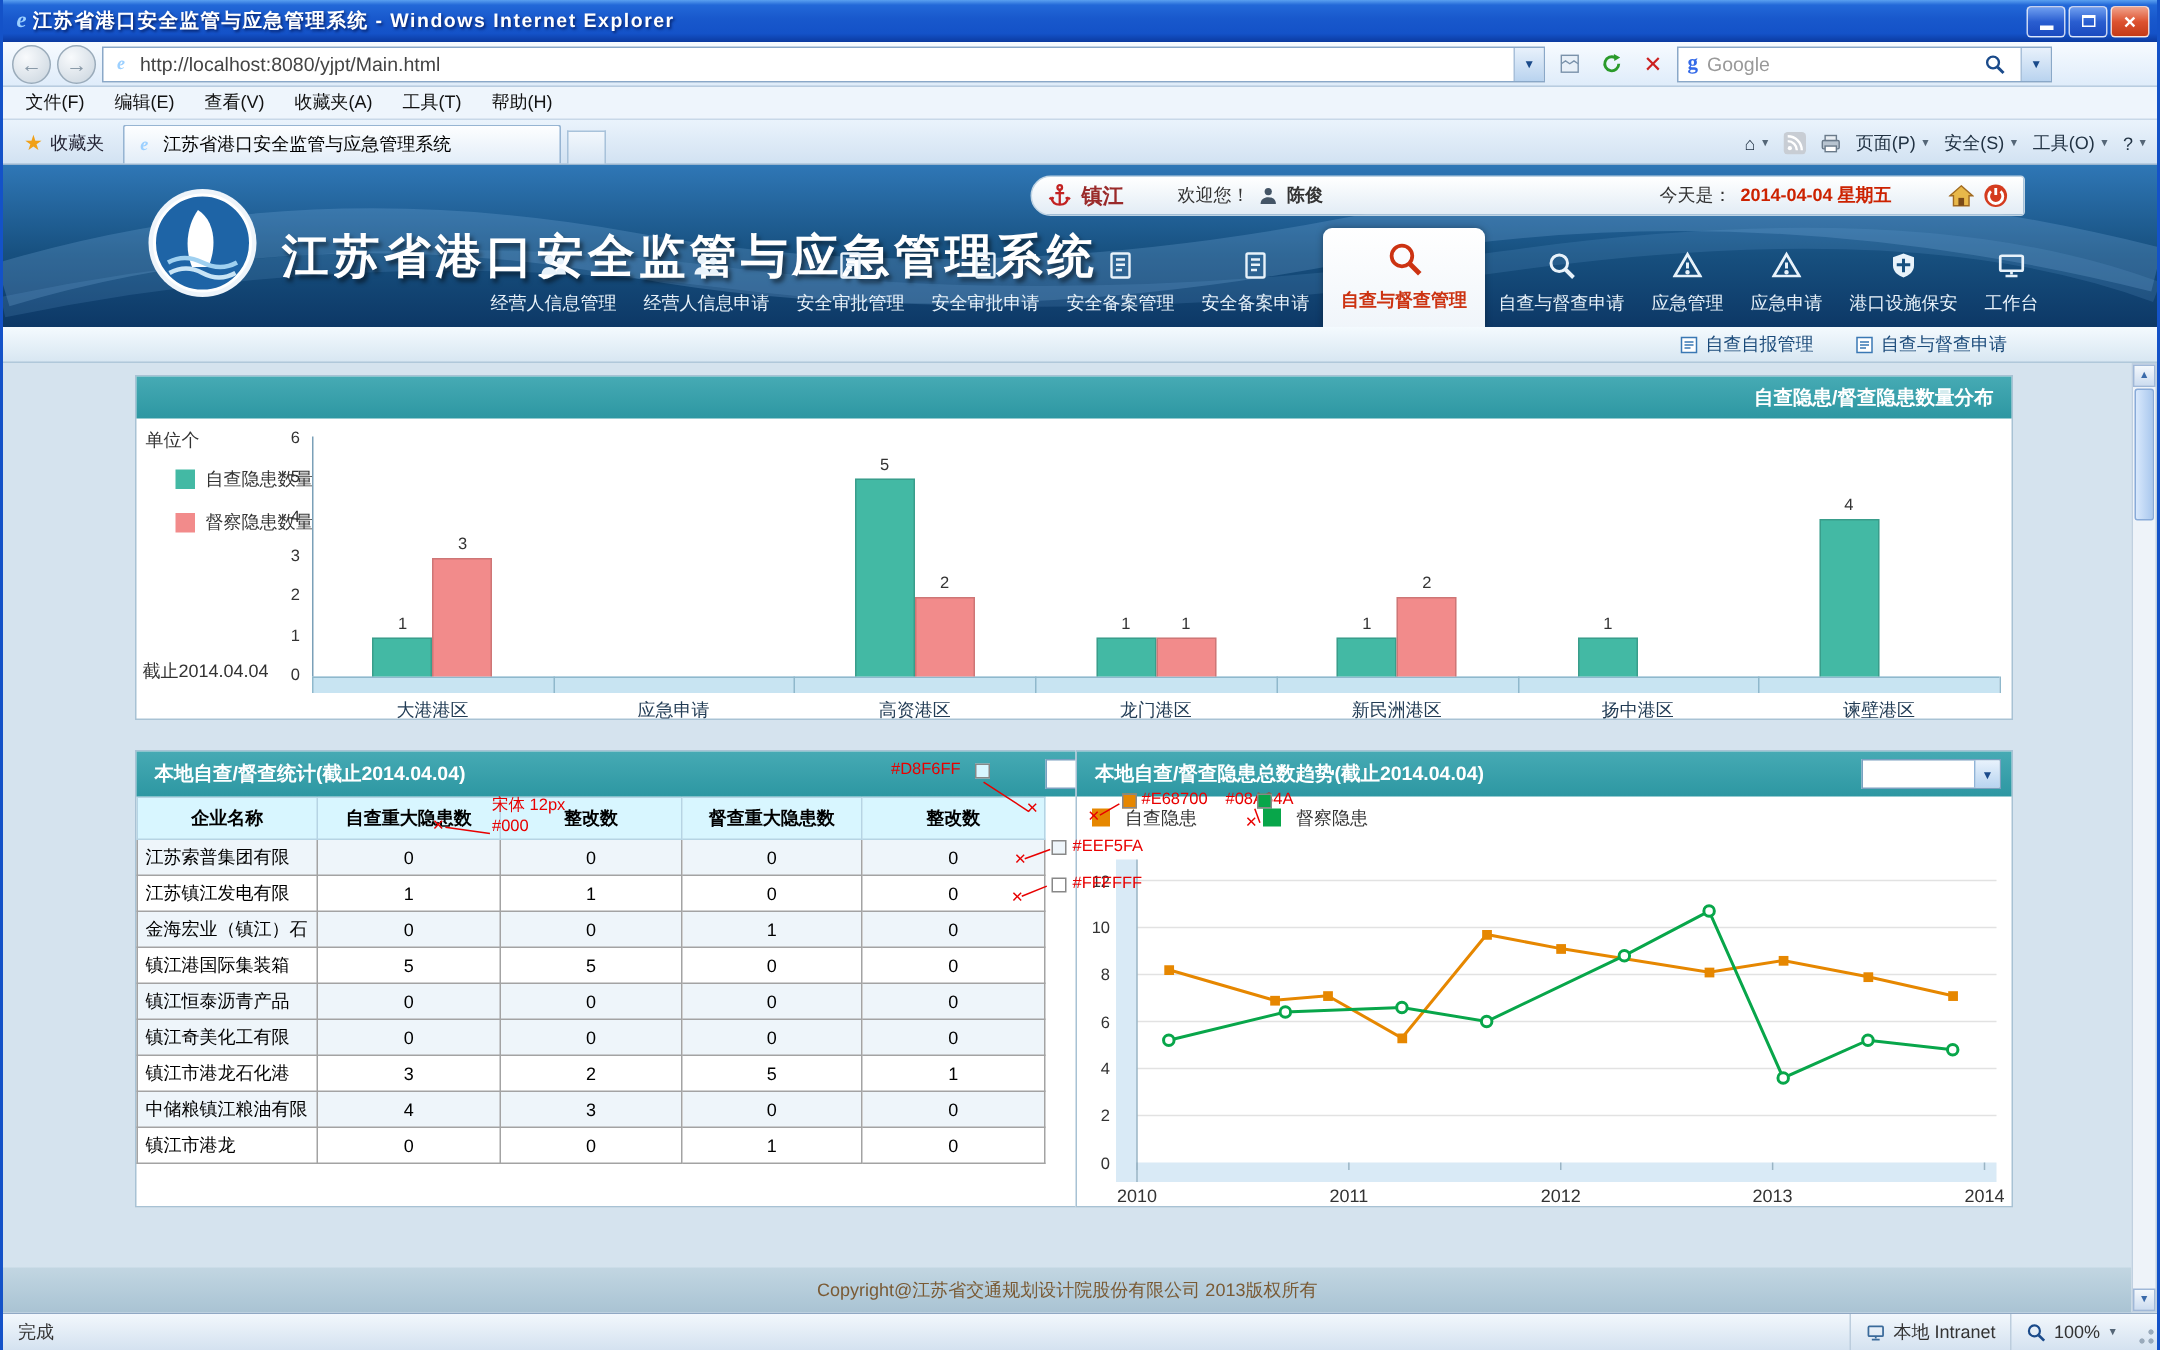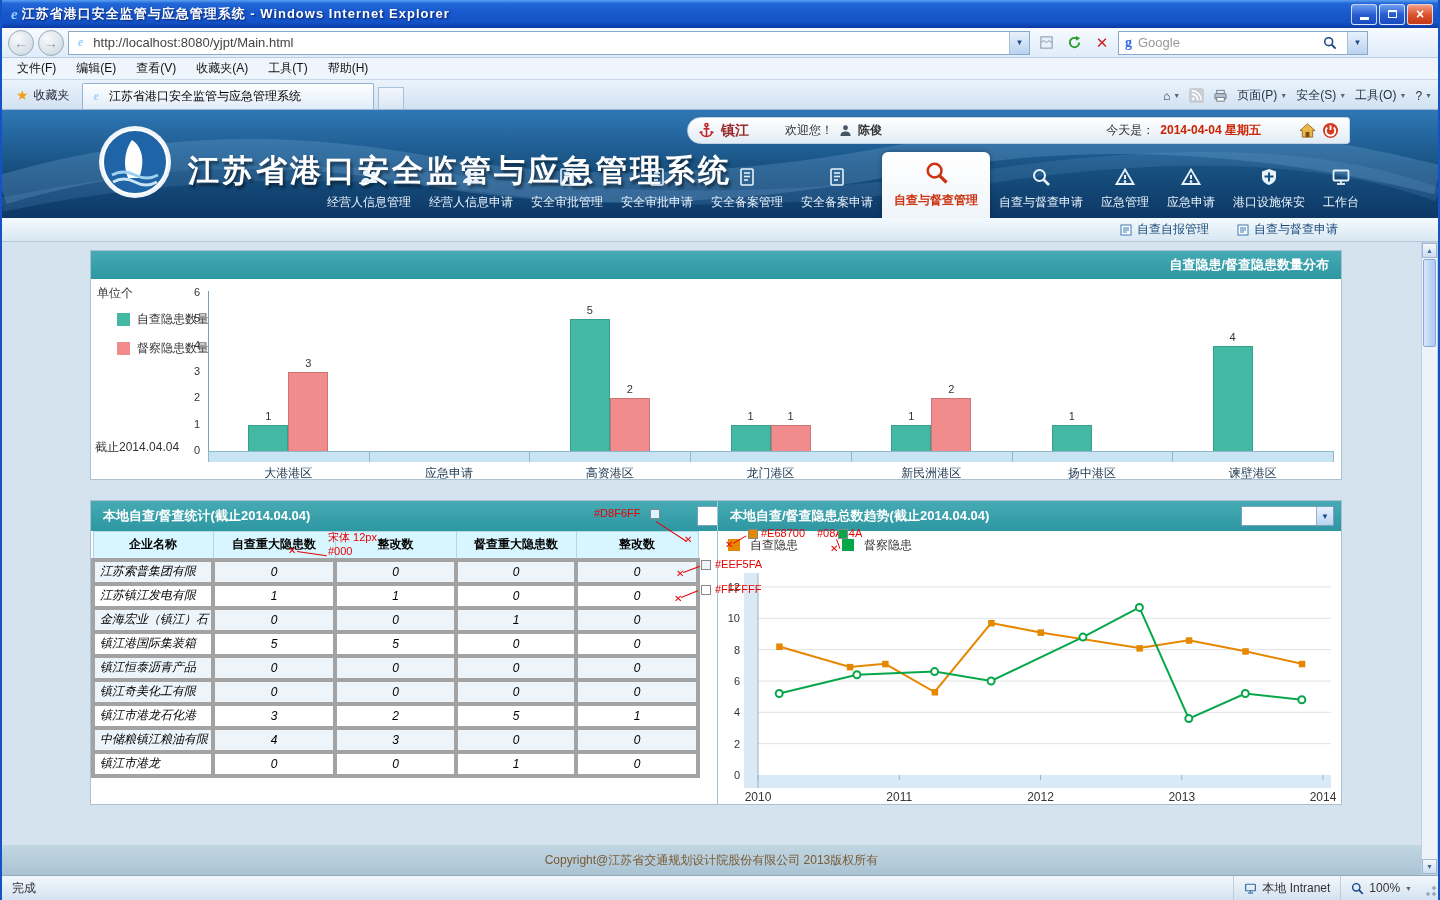--- a/index.html
+++ b/index.html
@@ -94,21 +94,21 @@
   .bar-unit { position:absolute; left:6px; top:6px; }
   .bar-cutoff { position:absolute; left:4px; top:160px; }
   .bar-legend { position:absolute; left:26px; top:32px; display:flex; flex-direction:column; gap:12px; }
   .legend-row { display:flex; align-items:center; gap:7px; }
   .swatch { width:13px; height:13px; flex:none; }
 
   #panel-table { left:88px; top:258px; width:736px; height:305px; }
   #panel-table .panel-header, #panel-line .panel-header { height:30px; }
   .stats-table { border-collapse:collapse; table-layout:fixed; width:605px; font-size:12px; color:#000; }
   .stats-table th { height:28px; background:#D8F6FF; border:1px solid #b6d4e4; font-weight:bold; }
-  .stats-table td { height:24px; border:4px solid #a3a3a3; text-align:center; padding:0 5px; overflow:hidden; white-space:nowrap;font-style:italic; }
+  .stats-table td { height:24px; border:1px solid #a3a3a3; text-align:center; padding:0 5px; overflow:hidden; white-space:nowrap; }
   .stats-table td.name { text-align:left; }
 
   .vscroll { position:absolute; background:#eef3f9; border:1px solid #c0d0e0; display:flex; flex-direction:column; }
   .scroll-btn { height:15px; flex:none; background:linear-gradient(#f4f8fc,#ccdcf0); border:1px solid #a0b8d8; color:#3a6aaa; font-size:7px;
     display:flex; align-items:center; justify-content:center; }
   .scroll-thumb { background:linear-gradient(90deg,#d8e8fc,#aac8ee); border:1px solid #88aad8; border-radius:2px; margin:1px; flex:none; }
   .scroll-track { flex:1; }
   #table-scroll { right:0; top:30px; bottom:0; width:15px; border:none; border-left:1px solid #c0d0e0; }
   #page-scroll { right:0; top:0; height:633px; width:17px; }
 

